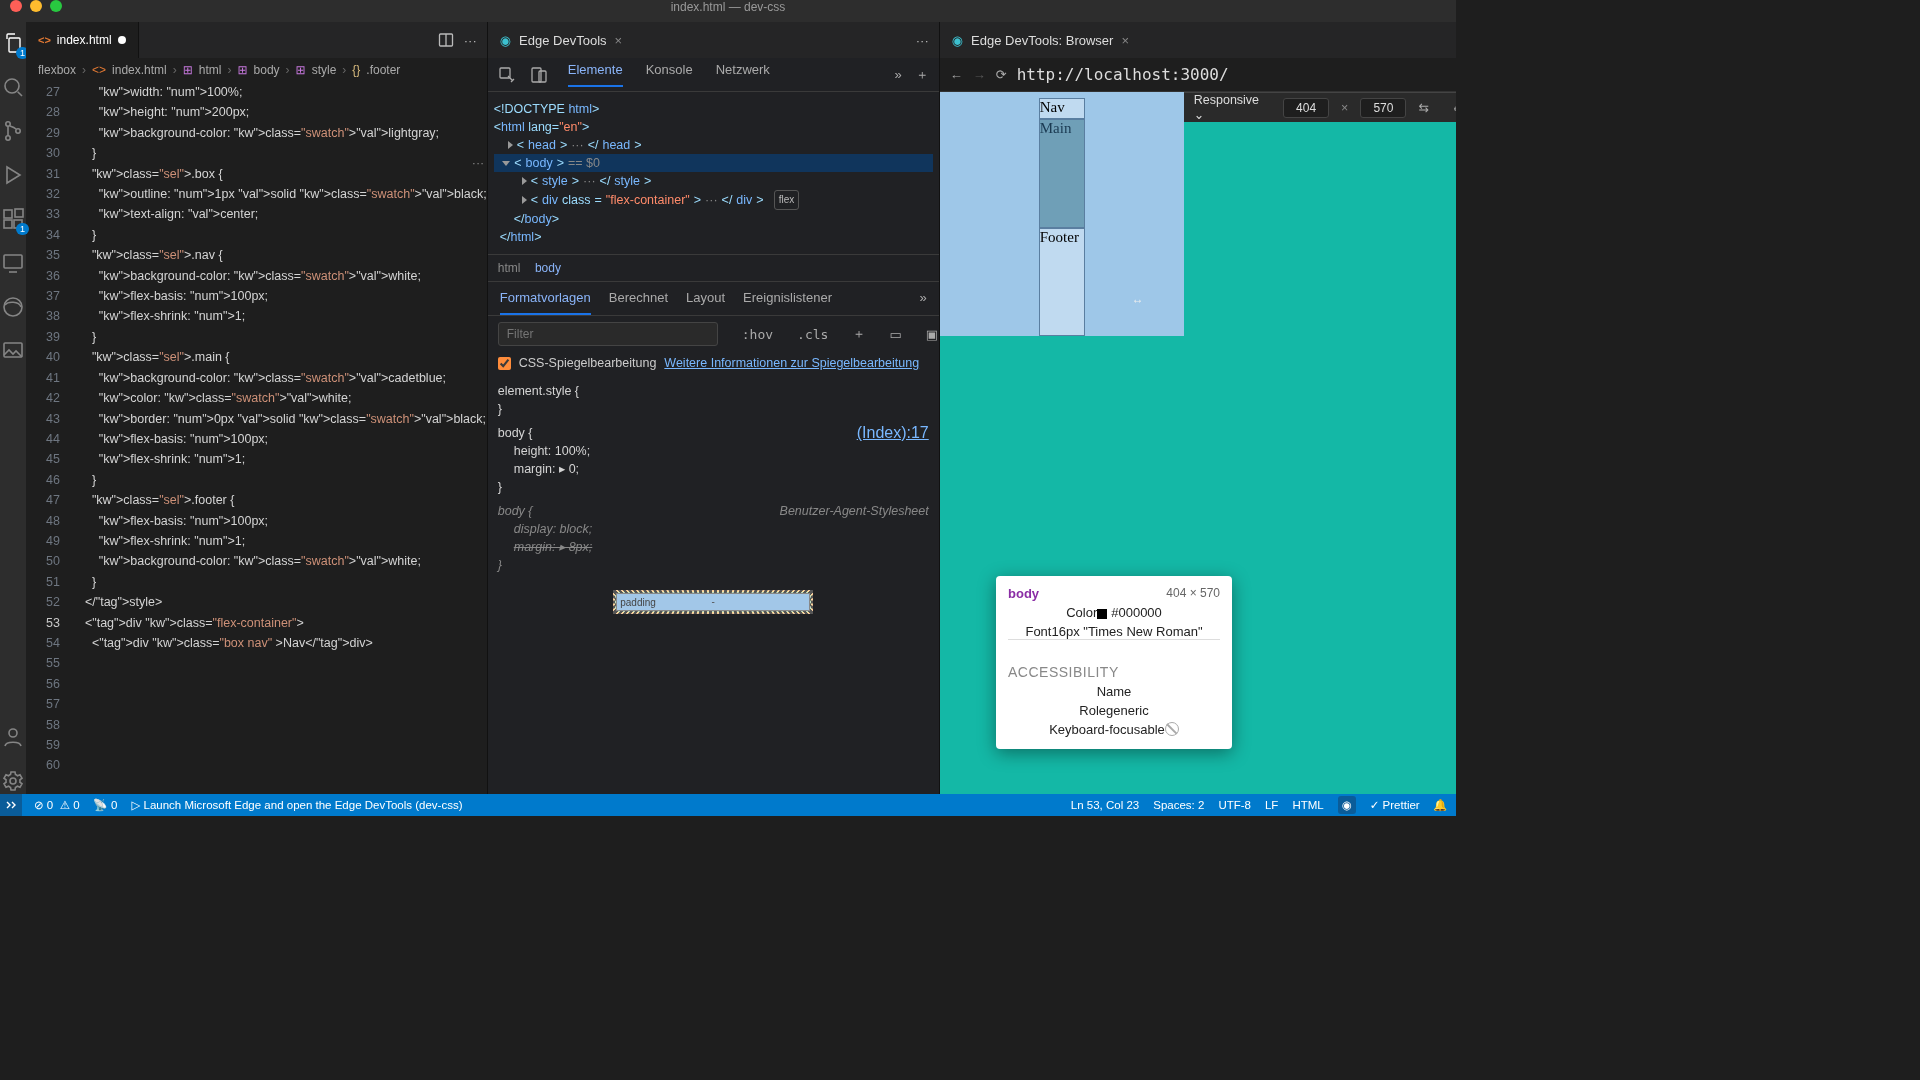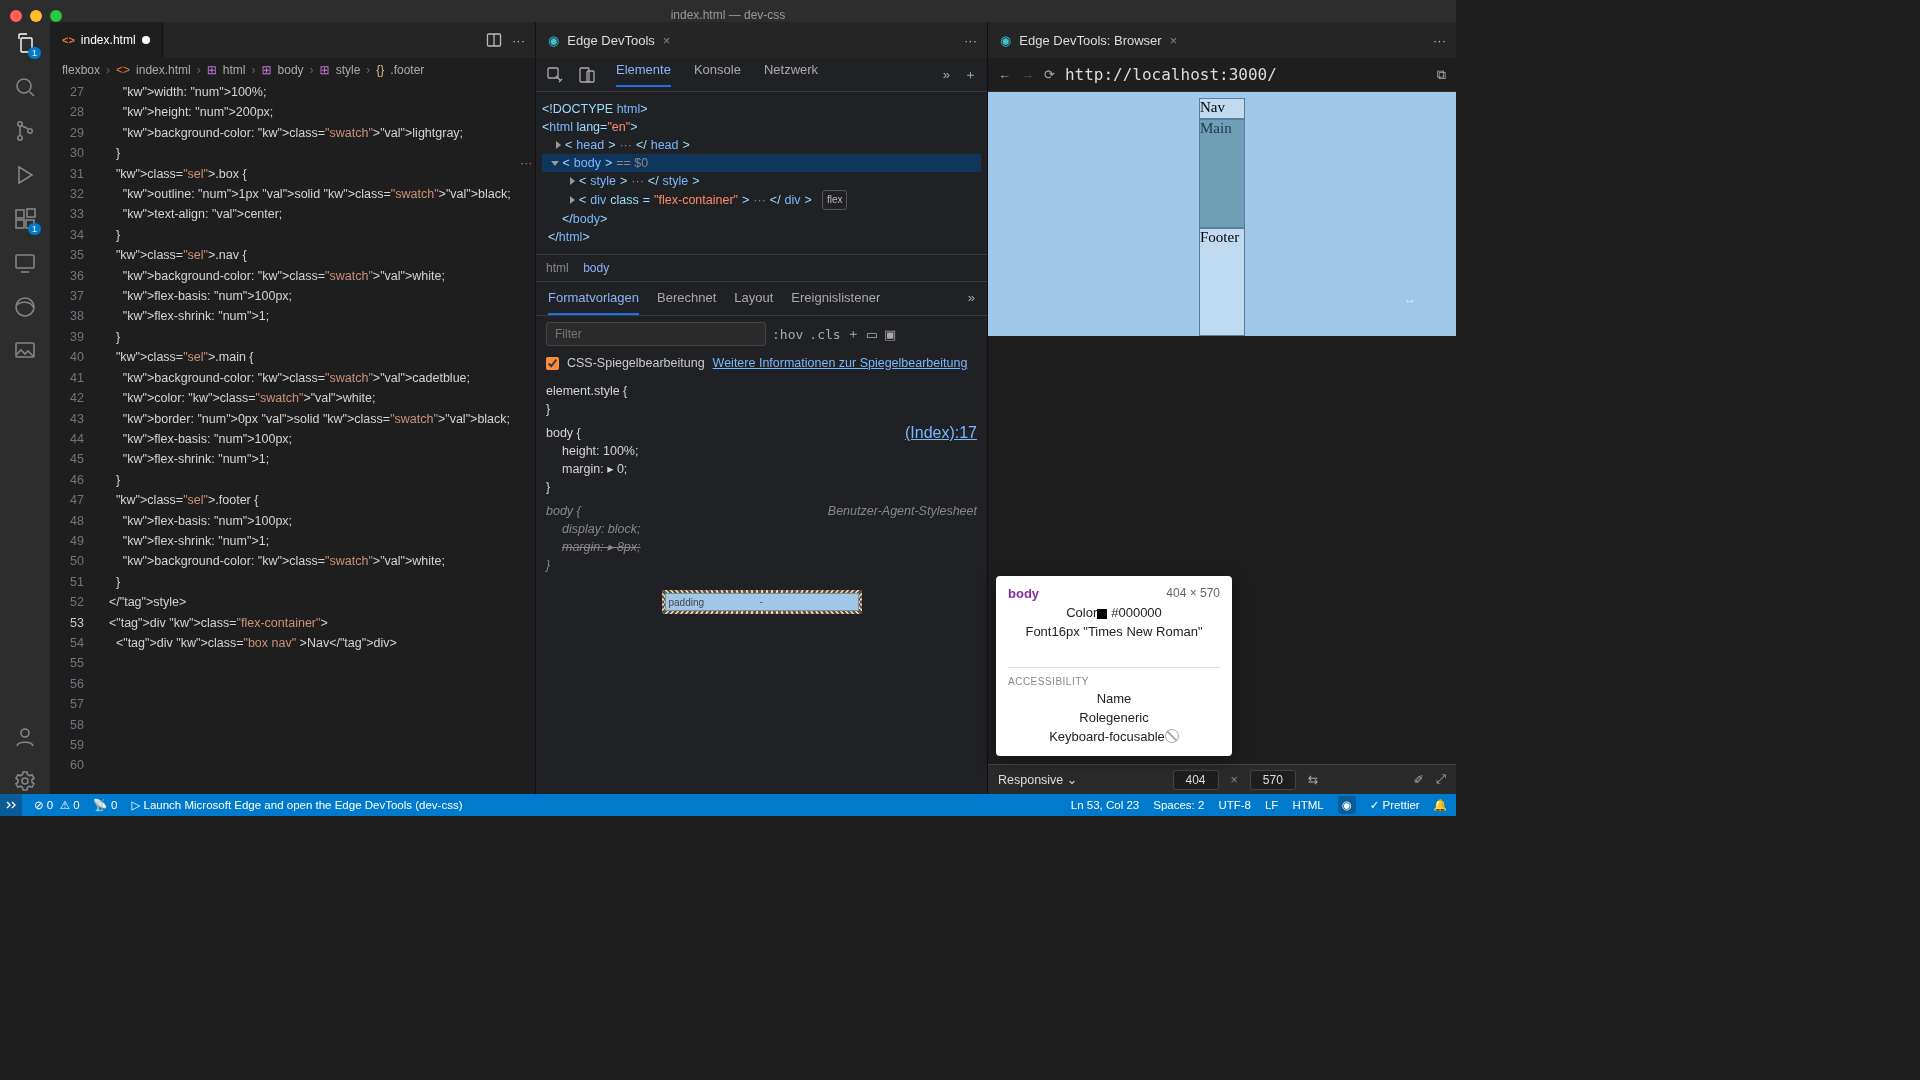--- a/index.html
+++ b/index.html
@@ -1,20 +1,20 @@
 <!DOCTYPE html>
 <html><head>
 <meta charset="utf-8">
 <style>
   * { margin:0; padding:0; box-sizing:border-box; font-family:-apple-system,BlinkMacSystemFont,"Segoe UI",sans-serif; }
   body { background:#1e1e1e; color:#ccc; font-size:13px; width:1456px; height:816px; overflow:hidden; position:relative; }
   .mono { font-family:"SF Mono",Menlo,Consolas,monospace; }
 
   
-  .titlebar { height:22px; background:#2d2d2d; display:flex; align-items:flex-end; position:relative; }
+  .titlebar { height:22px; background:#2d2d2d; display:flex; align-items:flex-start; position:relative; }
   .traffic { display:flex; gap:8px; padding-left:10px; }
   .dot { width:12px; height:12px; border-radius:50%; }
   .red{background:#ff5f57}.yellow{background:#febc2e}.green{background:#28c840}
   .wintitle { position:absolute; left:50%; transform:translateX(-50%); color:#999; font-size:12px; }
 
   .cols { display:flex; height:calc(100% - 22px - 22px); }
   
   .activitybar { width:50px; background:#2d2d2d; display:flex; flex-direction:column; align-items:center; padding-top:8px; gap:18px; }
   .activitybar .aicon { width:26px; height:26px; color:#858585; display:flex; align-items:center; justify-content:center; position:relative; }
   .activitybar .aicon.active { color:#fff; }
@@ -49,21 +49,21 @@
   .flexbadge{display:inline-block;border:1px solid #555;border-radius:3px;padding:0 4px;font-size:10px;color:#bbb;margin-left:6px}
   .domrow{display:flex;align-items:center;gap:4px}
   .tri{display:inline-block;width:0;height:0}
   .tri.r{border-top:4px solid transparent;border-bottom:4px solid transparent;border-left:5px solid #999}
   .tri.d{border-left:4px solid transparent;border-right:4px solid transparent;border-top:5px solid #999}
   .crumb2{padding:6px 10px;color:#888;font-size:12px;border-top:1px solid #3a3a3a;border-bottom:1px solid #3a3a3a}
   .crumb2 .cur{color:#8ab4f8}
   .subtabs{display:flex;gap:18px;padding:8px 12px 0 12px;border-bottom:1px solid #3a3a3a}
   .subtabs span{color:#aaa;padding-bottom:8px}
   .subtabs span.active{color:#8ab4f8;border-bottom:2px solid #1a73e8}
-  .stylerow{display:flex;align-items:center;gap:6px;padding:6px 10px}
+  .stylerow{display:flex;align-items:center;gap:24px;padding:6px 10px}
   .filter{flex:0 0 220px;background:#2a2a2a;border:1px solid #444;color:#aaa;padding:4px 8px;border-radius:3px;font-size:12px}
   .hovcls{color:#aaa;font-family:monospace}
   .mirror{display:flex;align-items:center;gap:8px;padding:4px 10px 8px 10px;font-size:12.5px}
   .mirror a{color:#79b8ff;text-decoration:underline}
   .check{accent-color:#ff8c3b}
   .stylespane{padding:4px 10px;font-size:12.5px;line-height:18px;color:#d4d4d4}
   .stylespane .srclink{float:right;color:#79b8ff;text-decoration:underline;font-size:16px}
   .stylespane .ua{color:#888;font-style:italic}
   .stylespane .ov{text-decoration:line-through;color:#888}
   .boxmodel{margin:16px auto 0;position:relative;width:200px}
@@ -73,35 +73,35 @@
   .bm.padding{background:#c3debd}
   .bm .lbl{position:absolute;top:1px;left:4px;font-size:10px;color:#444}
   .bm .dash{position:absolute;left:50%;transform:translateX(-50%);color:#555;top:0;font-size:10px}
 
   
   .previewcol { flex:1; display:flex; flex-direction:column; background:#1e1e1e;}
   .previewcol .tabs{background:#252526}
   .navbar{height:34px;display:flex;align-items:center;gap:10px;padding:0 10px;border-bottom:1px solid #333}
   .navbar .ico{color:#aaa}
   .url{flex:1;color:#ddd;font-size:16px}
-  .viewport{flex:1;background:#14b8a6;display:flex;flex-direction:column;overflow:hidden;position:relative}
+  .viewport{flex:1;background:#14b8a6;display:flex;flex-direction:row;overflow:hidden;position:relative}
   .page{background:#9ec7e8;flex:1;position:relative;display:flex;justify-content:center;overflow:hidden;height:244px;flex:0 0 244px}
   .flexcontainer{display:flex;flex-direction:column;width:46px;margin-top:6px}
   .pbox{border:1px solid #5a7ea0;font-family:"Times New Roman",serif;font-size:15px;color:#000;}
   .pnav{background:rgba(255,255,255,.35);height:22px}
   .pmain{background:#6f9fb7;color:#1a3a52;height:114px}
   .pfoot{background:rgba(255,255,255,.35);height:114px}
   .resize{position:absolute;right:40px;top:200px;color:#eee;font-size:12px}
 
   
   .inspect{position:absolute;left:996px;top:576px;width:236px;background:#fff;color:#222;border-radius:4px;box-shadow:0 4px 18px rgba(0,0,0,.4);font-size:13px;padding:10px 12px 12px}
   .inspect h4{color:#8a2da5;font-weight:600;display:inline}
   .inspect .dim{float:right;color:#666;font-size:12px}
   .inspect .row{display:flex;justify-content:center;margin-top:4px}
-  .inspect .section{color:#888;letter-spacing:.5px;font-size:10px;margin-top:28px;border-top:1px solid #ddd;padding-top:8px}
+  .inspect .section{color:#888;letter-spacing:.5px;font-size:14px;margin-top:0;border-top:1px solid #ddd;padding-top:24px}
   .noent{display:inline-block;width:14px;height:14px;border:1.5px solid #aaa;border-radius:50%;position:relative}
   .noent:after{content:"";position:absolute;width:14px;height:1.5px;background:#aaa;top:5px;left:-1px;transform:rotate(45deg)}
 
   .devicebar{background:#2a2a2a;height:30px;display:flex;align-items:center;padding:0 10px;gap:12px;font-size:12.5px;color:#ddd;border-top:1px solid #444}
   .devicebar input{width:46px;background:#1e1e1e;border:1px solid #444;color:#ddd;text-align:center;padding:2px;border-radius:3px;font-size:12px;}
   .devicebar .x{color:#888}
 
   
   .statusbar{position:absolute;bottom:0;left:0;right:0;height:22px;background:#007acc;display:flex;align-items:center;color:#fff;font-size:11.5px;padding:0 8px;gap:12px}
   .statusbar .l{display:flex;gap:14px;align-items:center}

